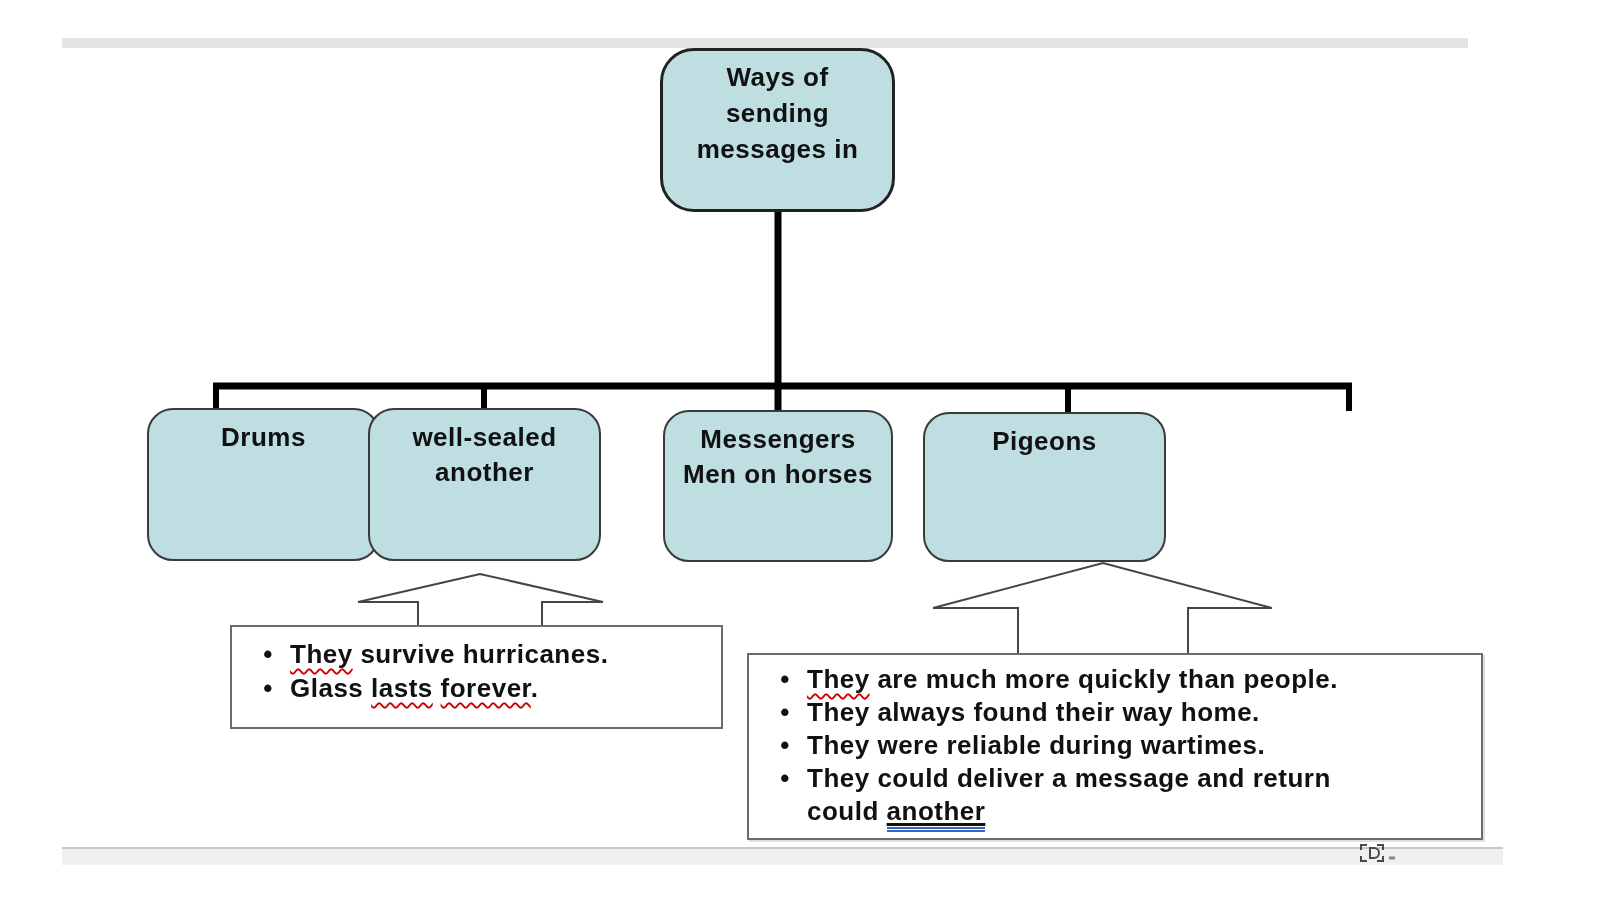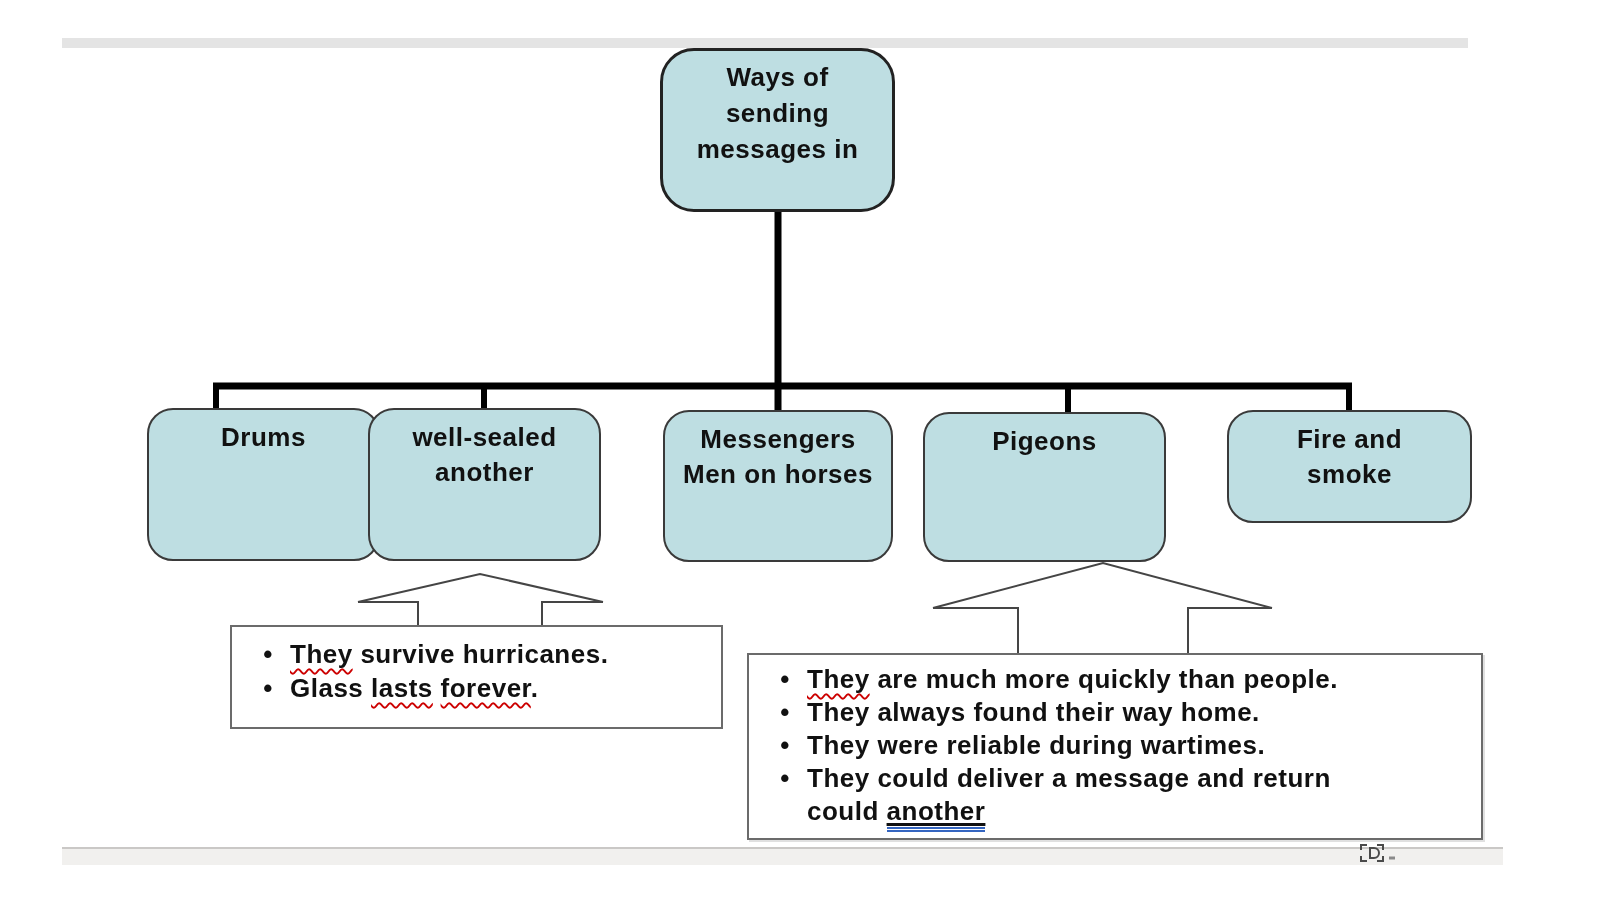--- a/index.html
+++ b/index.html
@@ -92,24 +92,20 @@
 
   <div class="node node-messengers">
     <div>Messengers</div>
     <div>Men on horses</div>
   </div>
 
   <div class="node node-pigeons">
     <div>Pigeons</div>
   </div>
 
-  <div class="node node-fire">
-    <div>Fire and</div>
-    <div>smoke</div>
-  </div>
 
   <div class="notes notes-bottles">
     <div class="brow">
       <span class="bdot">•</span>
       <span class="btext"><span class="sq">They</span><span> survive hurricanes.</span></span>
     </div>
     <div class="brow">
       <span class="bdot">•</span>
       <span class="btext"><span>Glass </span><span class="sq">lasts</span><span> </span><span class="sq">forever</span><span>.</span></span>
     </div>

